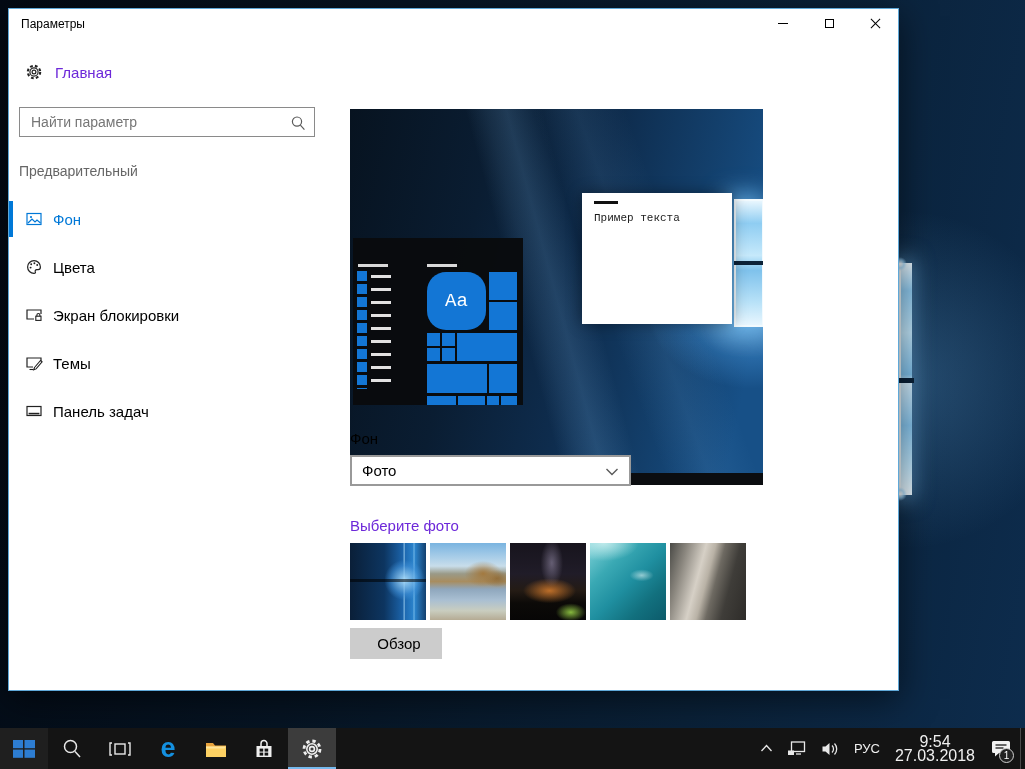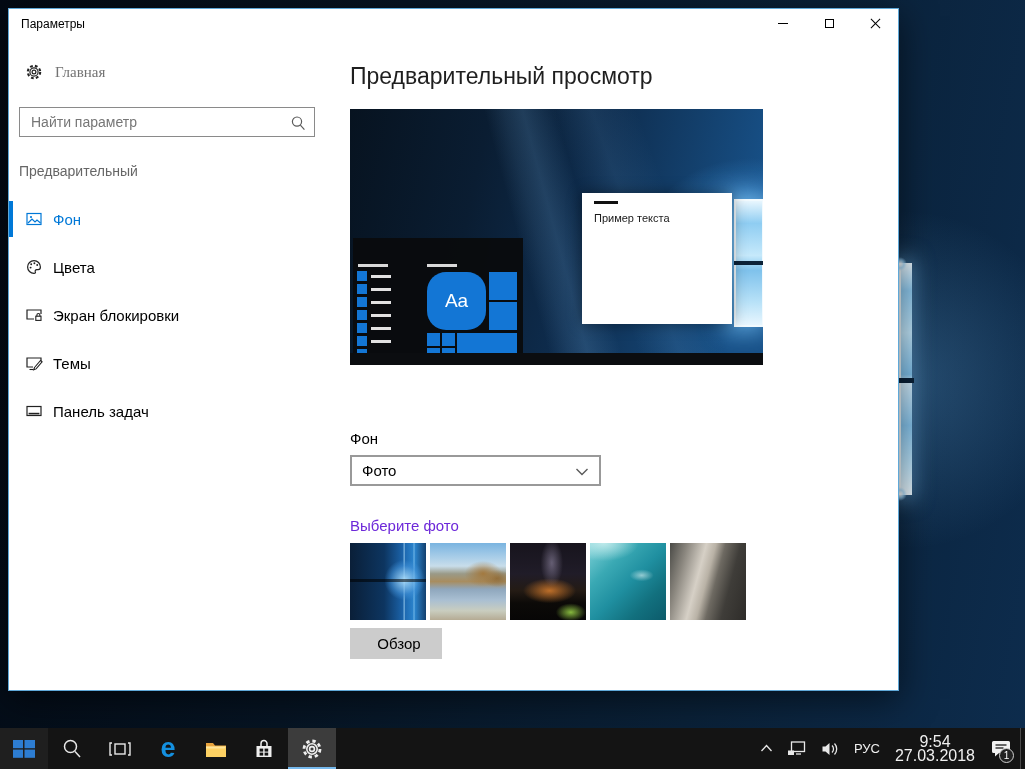--- a/index.html
+++ b/index.html
@@ -30,42 +30,42 @@
   #window-controls { position:absolute; right:0; top:0; display:flex; }
   .win-btn { width:46px; height:29px; display:flex; align-items:center; justify-content:center; }
   .glyph-min { width:10px; height:1px; background:#000; }
   .glyph-max { width:9px; height:9px; border:1px solid #000; }
   .glyph-close { width:10px; height:10px; position:relative; }
   .glyph-close:before,.glyph-close:after { content:""; position:absolute; left:-1px; top:4.5px; width:13px; height:1px; background:#000; }
   .glyph-close:before { transform:rotate(45deg); } .glyph-close:after { transform:rotate(-45deg); }
 
   
   #home-row { position:absolute; left:16px; top:54px; display:flex; align-items:center; gap:12px; }
-  #home-row .label { font-size:15px; color:#737373;font-family:Liberation Serif, serif; }
+  #home-row .label { font-size:15px; color:#6d28d9; }
   #search-box { position:absolute; left:10px; top:98px; width:296px; height:30px; border:1px solid #8a8a8a; background:#fff;padding-left:45px; }
   #search-box input { position:absolute; left:0; top:0; width:100%; height:100%; border:none; outline:none;
     padding:0 30px 0 11px; font-size:14px; font-family:inherit; color:#767676; background:transparent; }
   #search-box input::placeholder { color:#767676; opacity:1; }
   #search-box svg { position:absolute; right:8px; top:7px; }
   #section-label { position:absolute; left:10px; top:154px; font-size:14px; color:#666; }
   #nav { position:absolute; left:0; top:192px; width:333px; }
   .nav-item { position:relative; height:36px; margin-bottom:12px; display:flex; align-items:center; cursor:default; }
   .nav-item .bar { position:absolute; left:0; top:0; width:4px; height:36px; background:transparent; }
   .nav-item.active .bar { background:#0078d7; }
   .nav-item .ic { position:absolute; left:16px; width:18px; height:18px; color:#222; }
   .nav-item .label { position:absolute; left:44px; font-size:15px; color:#000; }
   .nav-item.active .ic,.nav-item.active .label { color:#0078d7; }
 
   
   #page-heading { position:absolute; left:341px; top:54px; font-size:23px; font-weight:300; color:#1f1f1f; }
 
-  #preview { position:absolute; left:341px; top:100px; width:413px; height:256px; overflow:hidden;
+  #preview { position:absolute; left:341px; top:100px; width:413px; height:376px; overflow:hidden;
     background:
       radial-gradient(ellipse 150px 120px at 97% 52%, rgba(150,210,250,.85), rgba(70,150,220,.35) 45%, transparent 70%),
-      linear-gradient(102deg,#071320 0%,#0a1d32 30%,#0e2c4d 55%,#133f6b 75%,#175087 92%); }
+      linear-gradient(102deg,#071320 0%,#0a1d32 30%,#0e2c4d 55%,#133f6b 75%,#175087 92%); font-family: Liberation Mono, monospace; }
   #preview .beams { position:absolute; inset:0;
     background:
       linear-gradient(75deg, transparent 42%, rgba(130,190,240,.10) 46%, rgba(130,190,240,.18) 50%, transparent 57%),
       linear-gradient(70deg, transparent 58%, rgba(130,190,240,.10) 66%, transparent 75%); }
   #preview .logo-pane { position:absolute; left:384px; top:90px; width:30px; height:128px;
     background:linear-gradient(180deg,#e8f6fe,#8fcdf2 18%,#c6e9fb 44%,#7fc2ec 56%,#b9e2f8 82%,#e8f6fe);
     border:2px solid #f2fafe;
     box-shadow:-5px 0 22px 6px rgba(110,185,240,.75); }
   #preview .logo-pane .divider { position:absolute; left:-2px; top:60px; width:34px; height:4px; background:#0c2238; }
   #preview-taskbar { position:absolute; left:0; bottom:0; width:100%; height:12px; background:#0b0d10; }
@@ -80,21 +80,21 @@
   #sm-applist-header { left:5px; top:26px; }
   #sm-tiles-header { left:74px; top:26px; }
   #sm-squares { position:absolute; left:4px; top:33px; width:10px; height:118px;
     background:repeating-linear-gradient(180deg,#1376d5 0 10px, transparent 10px 13px); }
   #sm-lines { position:absolute; left:18px; top:33px; width:20px; height:118px;
     background:repeating-linear-gradient(180deg, transparent 0 4px, #e2e2e2 4px 7px, transparent 7px 13px); }
   .tile { position:absolute; background:#1376d5; }
   .tile.aa { display:flex; align-items:center; justify-content:center; color:#fff; font-size:19px; }
 
   #bg-label { position:absolute; left:341px; top:421px; font-size:15px; color:#000; }
-  #bg-select { position:absolute; left:341px; top:446px; width:251px; height:31px; border:2px solid #999;
+  #bg-select { position:absolute; left:341px; top:446px; width:281px; height:31px; border:2px solid #999;
     background:#fff; display:flex; align-items:center; }
   #bg-select .value { margin-left:10px; font-size:15px; color:#000; }
   #bg-select svg { position:absolute; right:10px; top:10px; }
 
   #choose-label { position:absolute; left:341px; top:508px; font-size:15px; color:#6d28d9; }
   #thumbs { position:absolute; left:341px; top:534px; display:flex; gap:4px; }
   .thumb { width:76px; height:77px; position:relative; overflow:hidden; }
   .thumb-hero { background:
       radial-gradient(circle 26px at 72% 48%, rgba(170,220,250,.95), rgba(70,150,220,.5) 55%, transparent 78%),
       linear-gradient(90deg, transparent 70%, rgba(180,225,250,.75) 71%, transparent 73%, transparent 83%, rgba(160,215,245,.55) 84%, transparent 86%),
@@ -228,21 +228,20 @@
     <div class="nav-item">
       <div class="bar"></div>
       <svg class="ic" viewBox="0 0 18 18">
         <rect x="2" y="4.5" width="14" height="9" fill="none" stroke="currentColor" stroke-width="1.2"></rect>
         <rect x="3.6" y="10.8" width="10.8" height="1.6" fill="currentColor"></rect>
       </svg>
       <span class="label">Панель задач</span>
     </div>
   </div>
 
-  <h1 id="page-heading">Предварительный просмотр</h1>
 
   <div id="preview">
     <div class="beams"></div>
     <div class="logo-pane">
       <div class="divider"></div>
     </div>
 
     <div id="preview-window">
       <div class="titleline"></div>
       <div class="sample-text">Пример текста</div>

